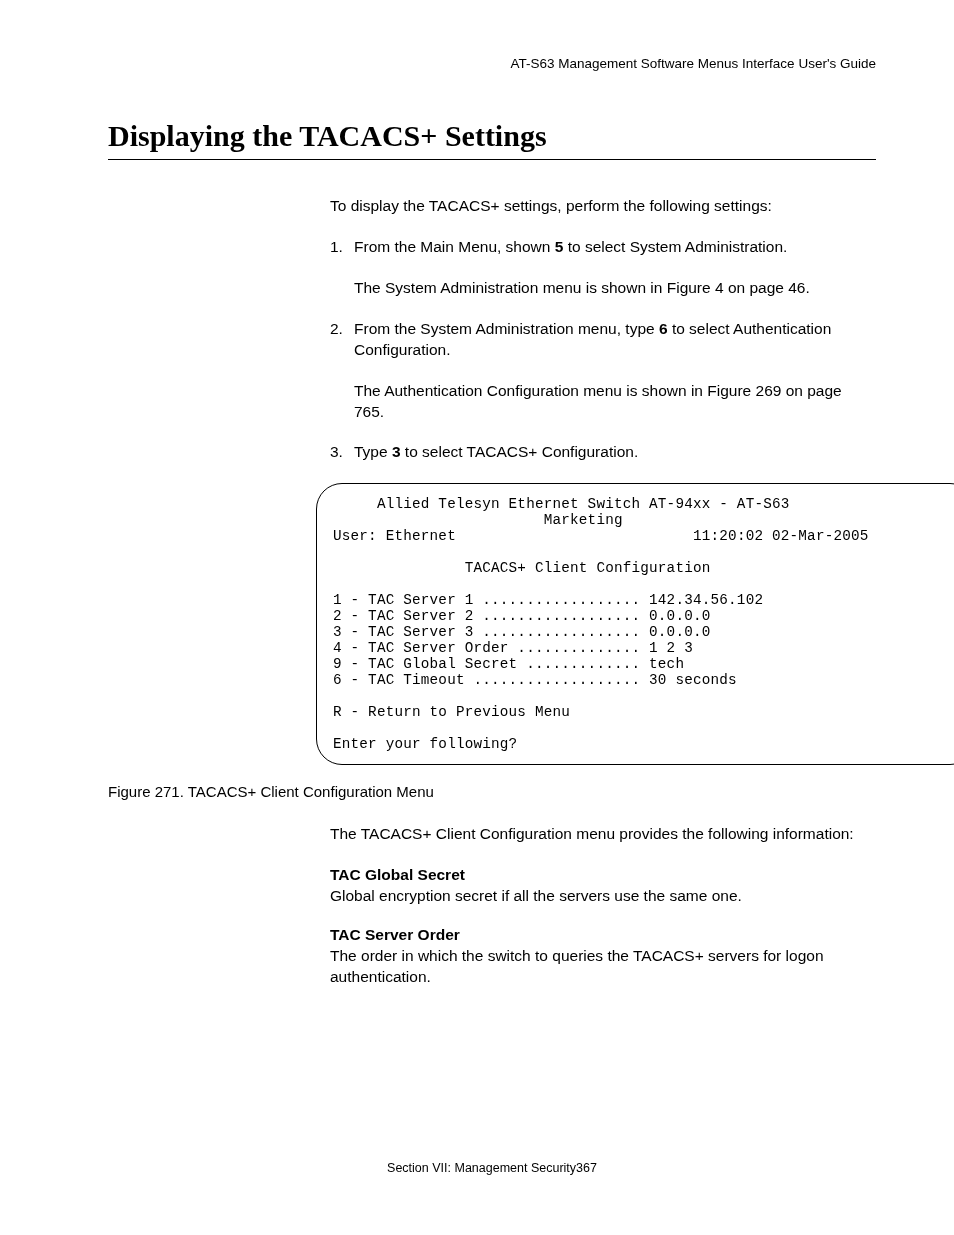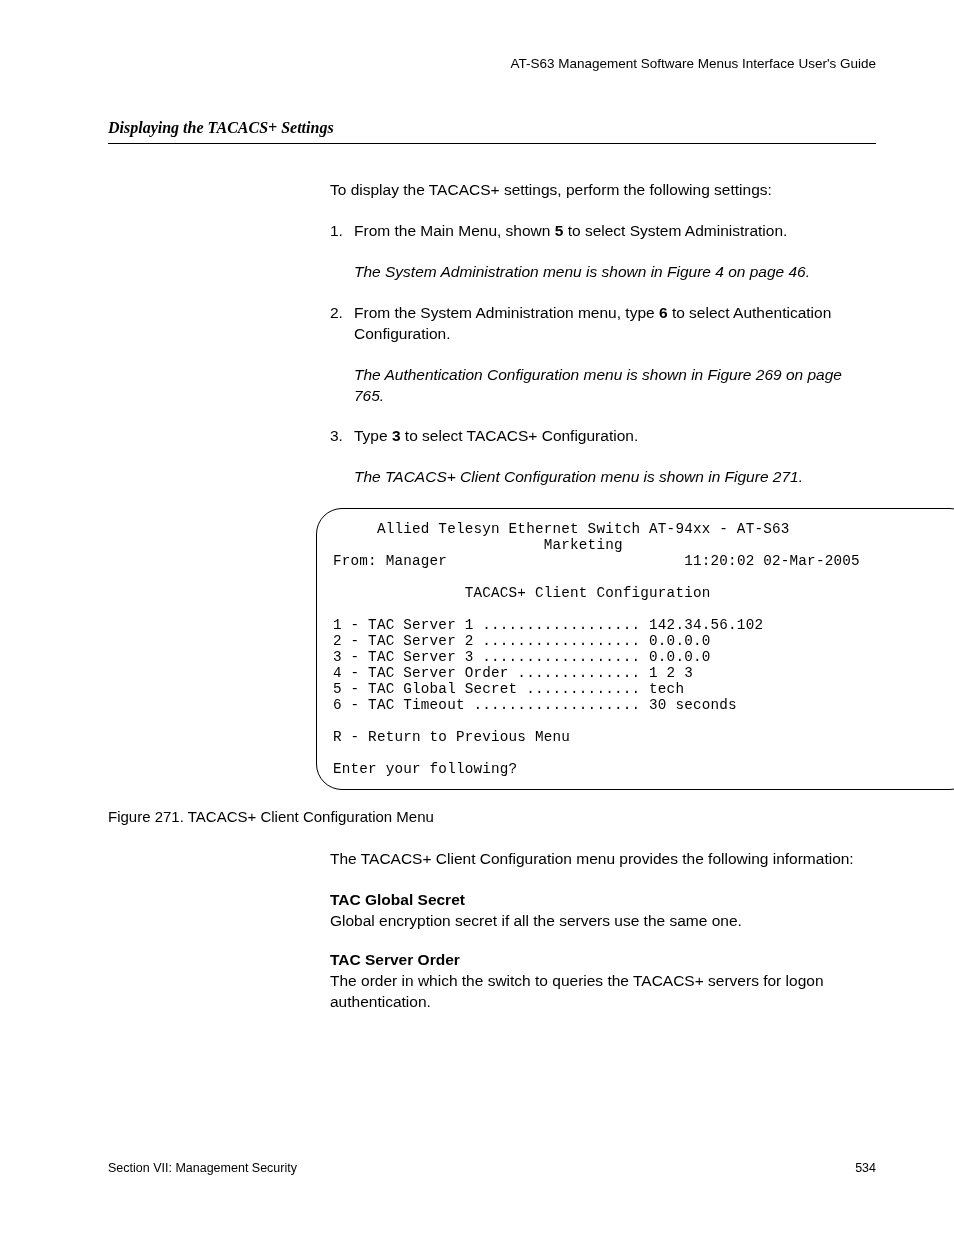--- a/index.html
+++ b/index.html
@@ -21,39 +21,38 @@
     height: 100%;
     position: relative;
   }
   .header-right {
     text-align: right;
     font-size: 13.5px;
     margin-bottom: 48px;
   }
   .section-title {
     font-family: "Times New Roman", Times, serif;
-    font-size: 16px;
+    font-size: 30px;
     font-weight: bold;
     margin: 0 0 6px 0;
-    font-style: italic;
   }
   .title-rule {
     border: none;
     border-top: 1.2px solid #000;
     margin: 0 0 36px 0;
   }
   .content-col {
     margin-left: 222px;
     font-size: 15.5px;
     line-height: 1.35;
   }
   .para { margin: 0 0 20px 0; }
   .step { margin: 0 0 20px 0; position: relative; padding-left: 24px; }
   .step .num { position: absolute; left: 0; top: 0; }
-  .step-sub { margin: 0 0 20px 24px; font-style: italic; }
+  .step-sub { margin: 0 0 20px 24px; }
   .bold { font-weight: bold; }
   .menu-box {
     margin: 10px 0 18px 208px;
     border: 1.4px solid #000;
     border-radius: 26px;
     padding: 12px 16px 12px 16px;
     font-family: "Lucida Sans Typewriter","Courier New",monospace;
     font-size: 14.3px;
     line-height: 1.12;
     white-space: pre;
@@ -67,21 +66,21 @@
   }
   .def-heading { font-weight: bold; font-size: 15.5px; line-height:1.35; }
   .def-body { font-size: 15.5px; line-height:1.35; margin-bottom: 18px;}
   .footer {
     position: absolute;
     bottom: 60px;
     left: 108px;
     right: 78px;
     font-size: 12.5px;
     display: flex;
-    justify-content: space-between;
+    justify-content: center;
   }
 </style>
 </head>
 <body>
 
 <div class="page">
 
   <div class="header-right">AT-S63 Management Software Menus Interface User's Guide</div>
 
   <h1 class="section-title">Displaying the TACACS+ Settings</h1>
@@ -100,35 +99,34 @@
     <p class="step">
       <span class="num">2.</span>
       <span>From the System Administration menu, type </span><span class="bold">6</span><span> to select Authentication Configuration.</span>
     </p>
     <p class="step-sub">The Authentication Configuration menu is shown in Figure 269 on page 765.</p>
 
     <p class="step">
       <span class="num">3.</span>
       <span>Type </span><span class="bold">3</span><span> to select TACACS+ Configuration.</span>
     </p>
-    <p class="step-sub">The TACACS+ Client Configuration menu is shown in Figure 271.</p>
 
   </div>
 
   <div class="menu-box"><span>     Allied Telesyn Ethernet Switch AT-94xx - AT-S63</span>
 <span>                        Marketing</span>
-<span>From: Manager</span>                           <span>11:20:02 02-Mar-2005</span>
+<span>User: Ethernet</span>                           <span>11:20:02 02-Mar-2005</span>
 
 <span>               TACACS+ Client Configuration</span>
 
 <span>1 - TAC Server 1 .................. 142.34.56.102</span>
 <span>2 - TAC Server 2 .................. 0.0.0.0</span>
 <span>3 - TAC Server 3 .................. 0.0.0.0</span>
 <span>4 - TAC Server Order .............. 1 2 3</span>
-<span>5 - TAC Global Secret ............. tech</span>
+<span>9 - TAC Global Secret ............. tech</span>
 <span>6 - TAC Timeout ................... 30 seconds</span>
 
 <span>R - Return to Previous Menu</span>
 
 <span>Enter your following?</span></div>
 
   <p class="fig-caption">Figure 271. TACACS+ Client Configuration Menu</p>
 
   <div class="content-col">
     <p class="para">The TACACS+ Client Configuration menu provides the following information:</p>
@@ -140,16 +138,16 @@
     </div>
 
     <div>
       <div class="def-heading">TAC Server Order</div>
       <div class="def-body">The order in which the switch to queries the TACACS+ servers for logon authentication.</div>
     </div>
   </div>
 
   <div class="footer">
     <span>Section VII: Management Security</span>
-    <span>534</span>
+    <span>367</span>
   </div>
 
 </div>
 
 </body></html>

